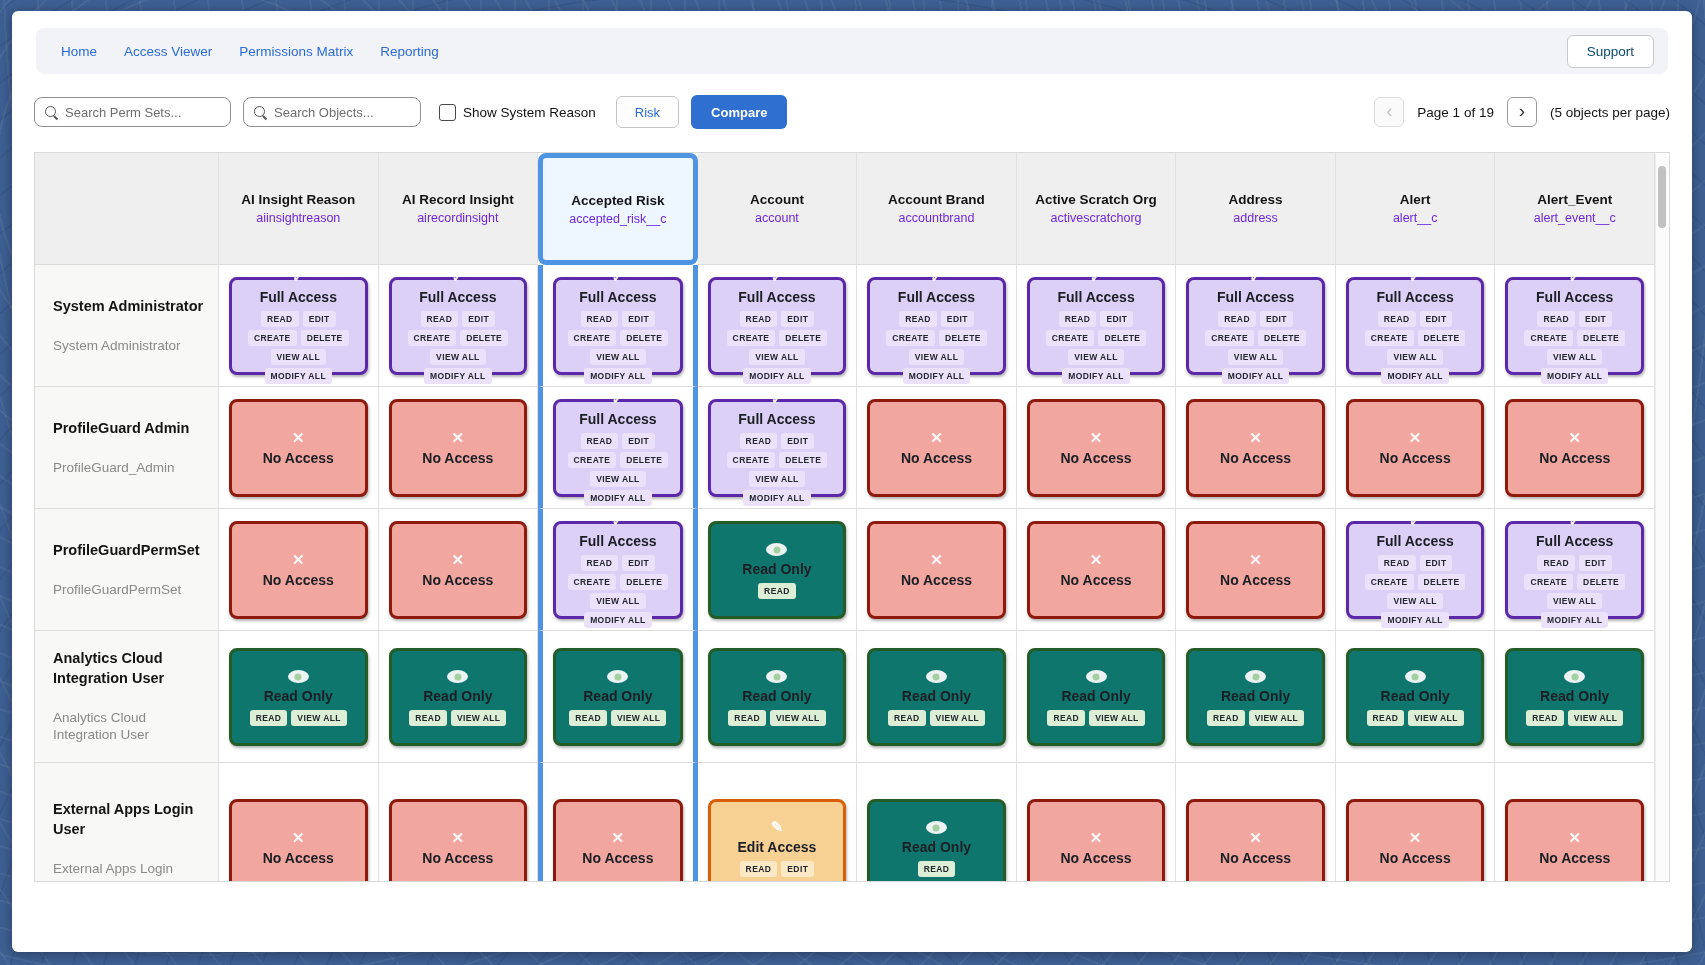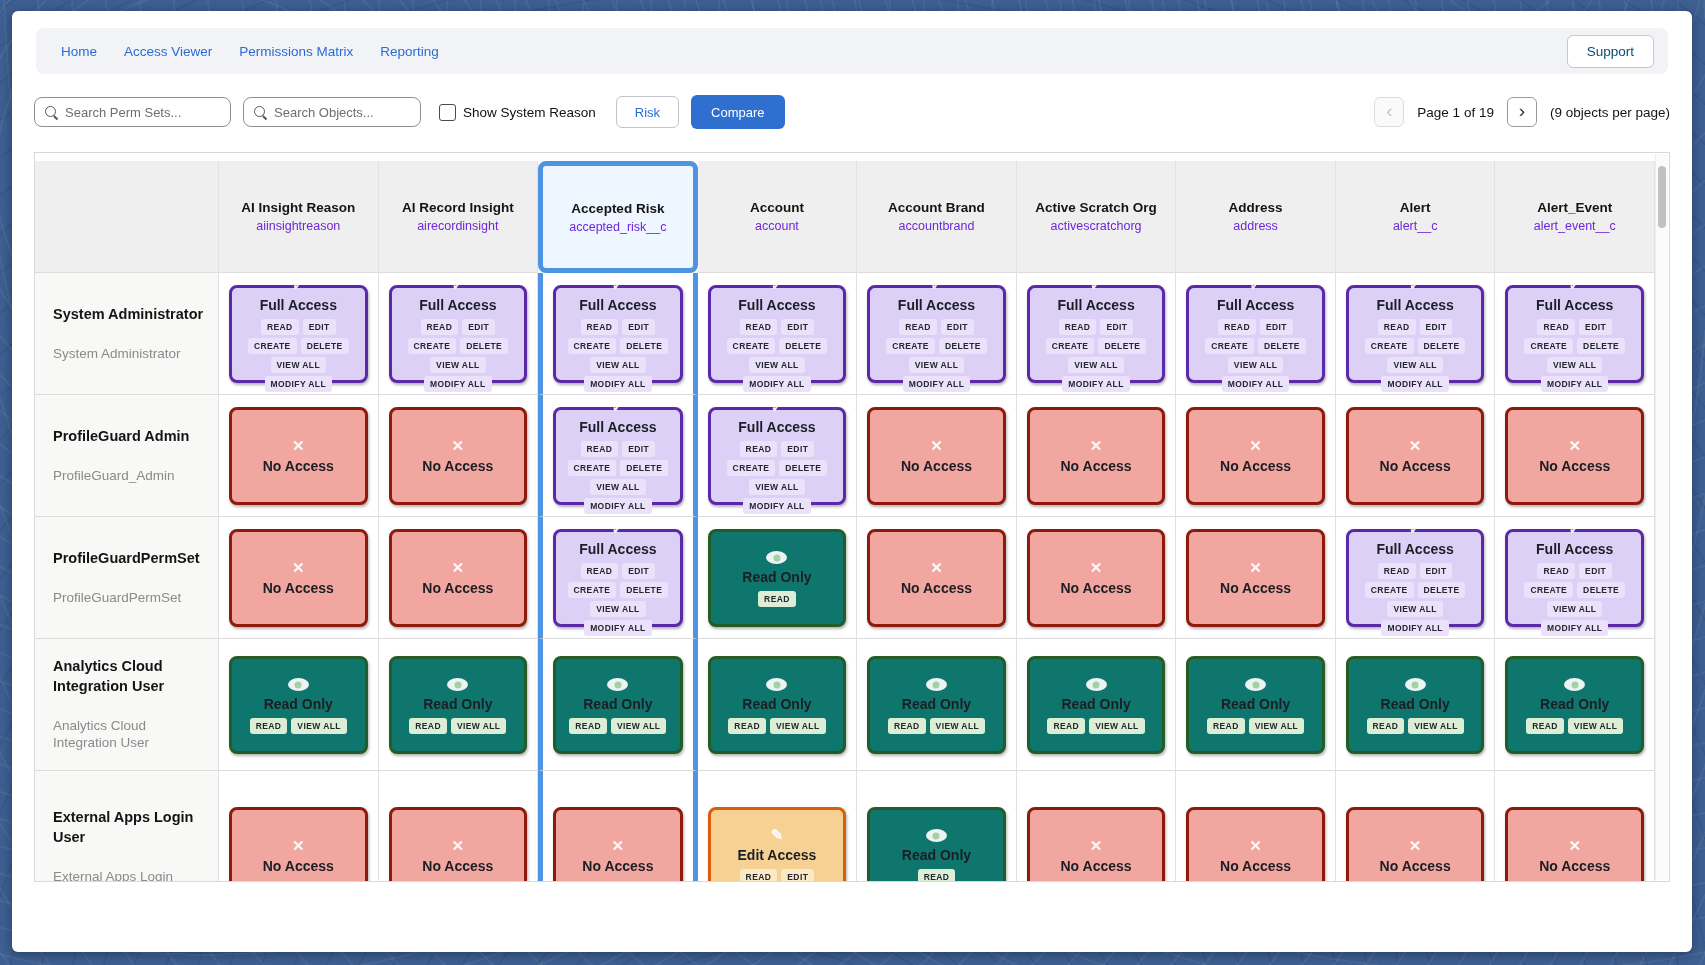--- a/index.html
+++ b/index.html
@@ -44,31 +44,31 @@
   .checkbox-wrap { display:flex; align-items:center; gap:7px; margin-left:6px; font-size:13.5px; color:#101010; }
   .checkbox-wrap input {
     appearance:none; width:17px; height:17px; border:1.5px solid #4a4a4a; border-radius:3px; background:#fff; cursor:pointer;
   }
   .reset-btn {
     margin-left:20px; height:32px; padding:0 18px; background:#fff; border:1px solid #c2c4c8;
     border-radius:6px; color:#2b6bd8; font-size:13px; font-weight:500; cursor:pointer;
   }
   .compare-btn {
     margin-left:12px; height:34px; padding:8px 20px; background:#2e6fd0; border:none;
-    border-radius:6px; color:#fff; font-size:13px; font-weight:400; cursor:pointer;
+    border-radius:6px; color:#fff; font-size:13px; font-weight:700; cursor:pointer;
   }
   .pager { margin-left:auto; display:flex; align-items:center; gap:13px; font-size:13.5px; color:#141414; }
   .pg-btn { width:30px; height:30px; border-radius:6px; display:flex; align-items:center; justify-content:center;
             font-size:19px; line-height:1; background:#fff; cursor:pointer; padding-bottom:3px; }
   .pg-prev { border:1px solid #dcdcdc; color:#c3c3c3; background:#fafafa; }
   .pg-next { border:1px solid #9a9a9a; color:#333; }
   
   .matrix { margin:23px 22px 0; height:730px; border:1px solid #d9d9d9; position:relative; overflow:hidden; background:#fff; }
   .grid {
-    position:absolute; left:0; top:8px; right:14px;
+    position:absolute; left:0; top:0; right:14px;
     display:grid; grid-template-columns:184px repeat(9, 1fr);
     grid-template-rows:112px 122px 122px 122px 132px 170px;
   }
   .gcell { border-right:1px solid #e1e1e1; border-bottom:1px solid #dcdcdc; }
   .corner { background:#efefef; }
   .colhead { background:#efefef; display:flex; flex-direction:column; align-items:center; justify-content:center; gap:4px; cursor:pointer; }
   .colhead .obj { font-size:13.5px; font-weight:700; color:#141414; text-align:center; padding:0 6px; }
   .colhead .api { font-size:12.5px; color:#6d28d9; text-align:center; }
   .colhead.sel { background:#eef6ff; border:5px solid #4f94e3; border-radius:8px; }
   .rowhead { background:#f8f8f7; display:flex; flex-direction:column; justify-content:center; gap:20px; padding:0 14px 0 18px; }
@@ -124,21 +124,21 @@
     <label class="checkbox-wrap">
       <input type="checkbox" style="">
       <span>Show System Reason</span>
     </label>
     <button class="reset-btn">Risk</button>
     <button class="compare-btn">Compare</button>
     <div class="pager">
       <div class="pg-btn pg-prev">‹</div>
       <span>Page 1 of 19</span>
       <div class="pg-btn pg-next">›</div>
-      <span>(9 objects per page)</span>
+      <span>(5 objects per page)</span>
     </div>
   </div>
 
   <div class="matrix">
     <div class="grid" id="grid">
         <div class="gcell corner"></div>
         <div class="gcell colhead">
           <div class="obj">AI Insight Reason</div>
           <div class="api">aiinsightreason</div>
         </div>

